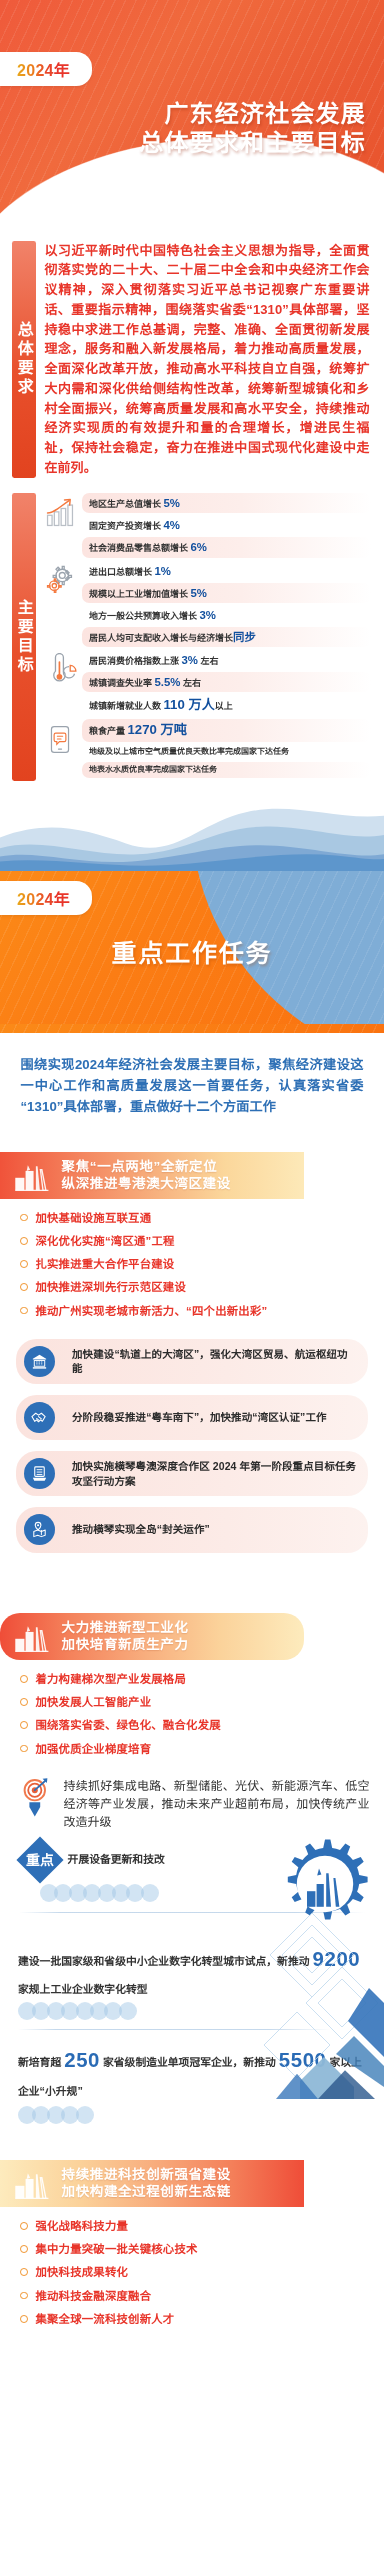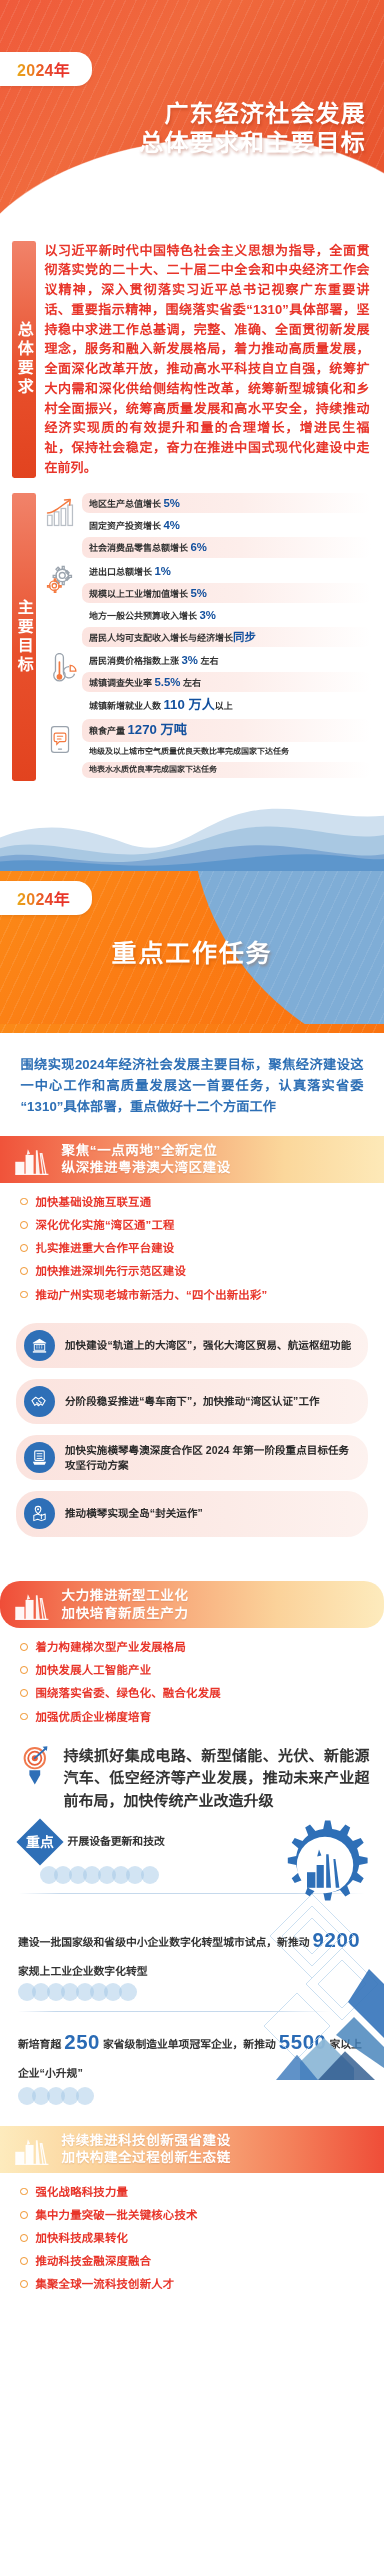--- a/index.html
+++ b/index.html
@@ -201,29 +201,29 @@
     font-size: 13.2px;
     font-weight: 700;
     line-height: 1.62;
     text-align: justify;
     letter-spacing: 0.1px;
   }
 
   
   .banner {
     position: relative;
-    width: 384px;
+    width: 304px;
     min-height: 46px;
     background: linear-gradient(90deg,#f0533a 0%, #f4845e 26%, #f7b27f 52%, #fbd79b 74%, #fde9b8 100%);
     display:flex;
-    align-items:center;
     gap: 8.4px;
     padding: 6px 9.6px 6px 13.2px;
     color:#fff;
     overflow:hidden;
+    margin-top:16px;
   }
   .banner.rev {
     background: linear-gradient(90deg,#ef4d38 0%, #f4805a 22%, #f8ae7e 48%, #fbd29a 72%, #fdebbd 100%);
     border-radius: 20px;
   }
   .banner.rev2 {
     background: linear-gradient(270deg,#ef4d38 0%, #f4805a 24%, #f8ae7e 50%, #fbd29a 74%, #fdebbd 100%);
   }
   .banner .bicon { flex:0 0 auto; width:40px; height:35px; }
   .banner .btext {
@@ -254,21 +254,21 @@
     line-height: 1.3;
     letter-spacing: 0.2px;
   }
 
   
   .pills { padding: 3.6px 15.6px 13.2px 15.6px; }
   .pill {
     position: relative;
     display:flex;
     align-items:center;
-    gap: 10px;
+    gap: 17px;
     background: linear-gradient(90deg,#fbe3de 0%, #fcebe7 60%, #fdf2ef 100%);
     border-radius: 20.4px;
     padding: 7.2px 12px 7.2px 8.4px;
     margin-bottom: 10.8px;
     min-height: 41px;
   }
   .pill .picon {
     flex:0 0 auto;
     width: 31px; height:31px;
     border-radius: 50%;
@@ -281,22 +281,22 @@
     color:#2b2b2b;
     line-height: 1.42;
     letter-spacing: 0.1px;
   }
 
   
   .targetcard { padding: 3.6px 14.4px 2.4px 18px; display:flex; gap:8.4px; align-items:flex-start; }
   .targetcard .ticon { flex:0 0 auto; width:37px; height:42px; }
   .targetcard .ttxt {
     flex:1 1 auto;
-    font-size: 15px;
-    font-weight: 700;
+    font-size: 12px;
+    font-weight: 400;
     color:#333;
     line-height: 1.5;
     text-align: justify;
   }
 
   
   .keyblock {
     position:relative;
     padding: 1.2px 0 6px 0;
     overflow:hidden;

